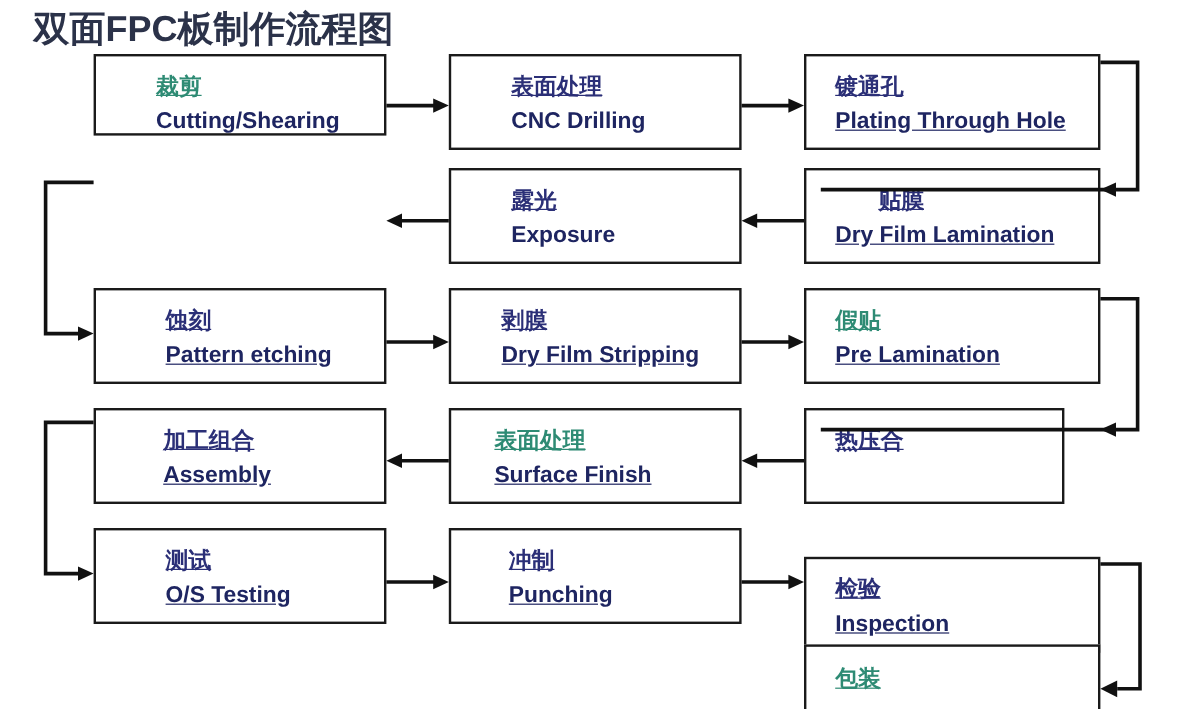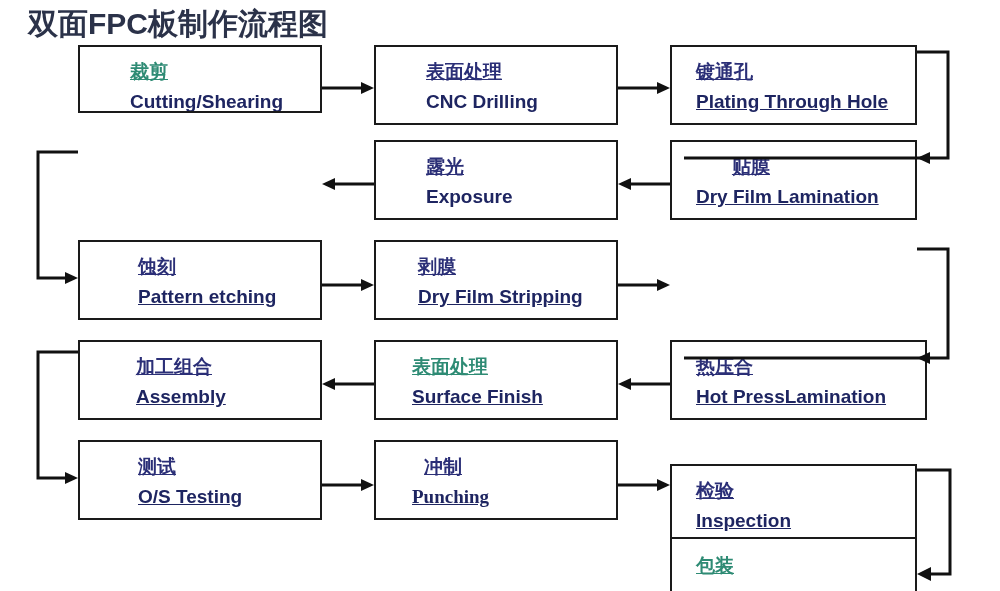--- a/index.html
+++ b/index.html
@@ -78,44 +78,47 @@
   <div class="node" style="left:78px;top:240px;width:244px;height:80px;">
     <span class="cn blue" style="left:58px;">蚀刻</span>
     <span class="en blue ul" style="left:58px;">Pattern etching</span>
   </div>
 
   <div class="node" style="left:374px;top:240px;width:244px;height:80px;">
     <span class="cn blue" style="left:42px;">剥膜</span>
     <span class="en blue ul" style="left:42px;">Dry Film Stripping</span>
   </div>
 
+  <div class="node" style="left:670px;top:240px;width:247px;height:80px;">
+    <span class="cn green" style="left:24px;">假贴</span>
+    <span class="en blue ul" style="left:24px;">Pre Lamination</span>
+  </div>
 
   <div class="node" style="left:78px;top:340px;width:244px;height:80px;padding-left:40px;">
     <span class="cn blue" style="left:56px;">加工组合</span>
     <span class="en blue ul" style="left:56px;">Assembly</span>
   </div>
 
   <div class="node" style="left:374px;top:340px;width:244px;height:80px;">
     <span class="cn green" style="left:36px;">表面处理</span>
     <span class="en blue ul" style="left:36px;">Surface  Finish</span>
   </div>
 
-  <div class="node" style="left:670px;top:340px;width:257px;height:80px;">
+  <div class="node" style="left:670px;top:340px;width:217px;height:80px;">
     <span class="cn blue" style="left:24px;">热压合</span>
-    <span class="en blue ul" style="left:24px;">Hot PressLamination</span>
   </div>
 
   <div class="node" style="left:78px;top:440px;width:244px;height:80px;">
     <span class="cn blue" style="left:58px;">测试</span>
     <span class="en blue ul" style="left:58px;">O/S Testing</span>
   </div>
 
   <div class="node" style="left:374px;top:440px;width:244px;height:80px;">
     <span class="cn blue" style="left:48px;">冲制</span>
-    <span class="en blue ul" style="left:36px;font-family:Liberation Serif, serif;">Punching</span>
+    <span class="en blue ul" style="left:48px;">Punching</span>
   </div>
 
   <div class="node" style="left:670px;top:440px;width:247px;height:80px;margin-top:24px;">
     <span class="cn blue" style="left:24px;">检验</span>
     <span class="en blue ul" style="left:24px;">Inspection</span>
   </div>
 
   <div class="node" style="left:670px;top:537px;width:247px;height:80px;">
     <span class="cn green" style="left:24px;top:14px;">包装</span>
   </div>

